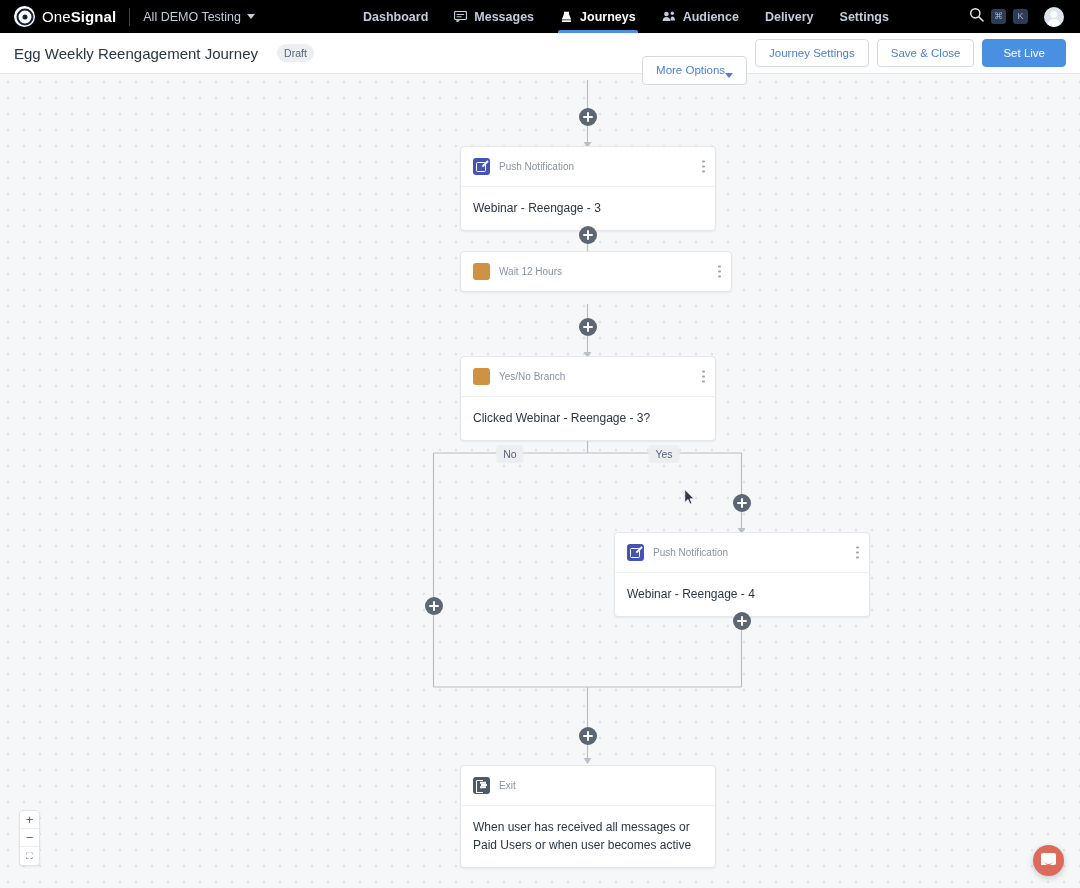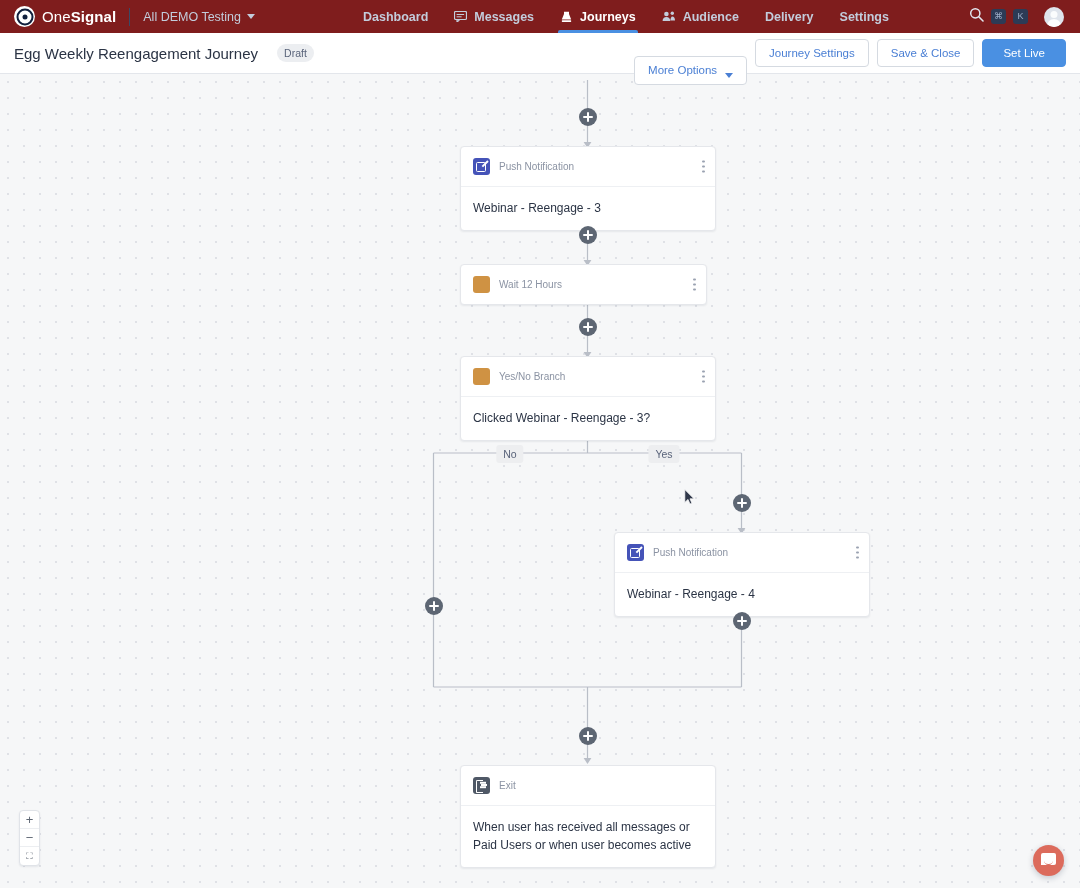--- a/index.html
+++ b/index.html
@@ -4,21 +4,21 @@
 <style>
   * { box-sizing: border-box; margin: 0; padding: 0; }
   html, body {
     width: 1080px; height: 888px;
     font-family: "Liberation Sans", sans-serif;
     background: #f4f5f7; overflow: hidden;
   }
 
   
   .topnav {
-    height: 33px; background: #7f1d1d;
+    height: 33px; background: #000000;
     display: flex; align-items: center;
     position: relative; z-index: 30;
   }
   .brand { display: flex; align-items: center; padding-left: 14px; }
   .brand-mark {
     width: 21px; height: 21px; border-radius: 50%;
     background: #fff; position: relative; flex: none;
   }
   .brand-mark::before {
     content: ""; position: absolute; left: 50%; top: 50%;
@@ -102,21 +102,21 @@
   }
   .subbar-actions {
     margin-left: auto; display: flex; align-items: center; gap: 8px;
   }
   .btn {
     font-size: 11.5px; border-radius: 4px; padding: 6px 13px;
     border: 1px solid #d5dae1; background: #fff; color: #4a7fd4;
     cursor: pointer; white-space: nowrap; line-height: 1.25;
     font-family: "Liberation Sans", sans-serif;
   }
-  .btn-more { display: flex; align-items: flex-end; gap: 8px; margin-top: 35px; }
+  .btn-more { display: flex; align-items: flex-end; gap: 0; margin-top: 35px; }
   .btn-more .caret-dn { border-top-color: #4a7fd4; }
   .btn-primary {
     background: #4a90e2; border-color: #4a90e2; color: #fff;
     padding: 6px 20px;
   }
 
   
   .canvas {
     position: absolute; left: 0; top: 74px; right: 0; bottom: 0;
     background-color: #f6f7f8;
@@ -369,21 +369,21 @@
         <span class="node-type">Push Notification</span>
         <span class="kebab">
             <i></i>
             <i></i>
             <i></i>
           </span>
       </div>
       <div class="node-body">Webinar - Reengage - 3</div>
     </div>
 
-    <div class="node" style="left:460px; top:190px; width:247px;">
+    <div class="node" style="left:460px; top:177px; width:272px;">
       <div class="node-head">
         <span class="node-ico wait"></span>
         <span class="node-type">Wait 12 Hours</span>
         <span class="kebab">
             <i></i>
             <i></i>
             <i></i>
           </span>
       </div>
     </div>

